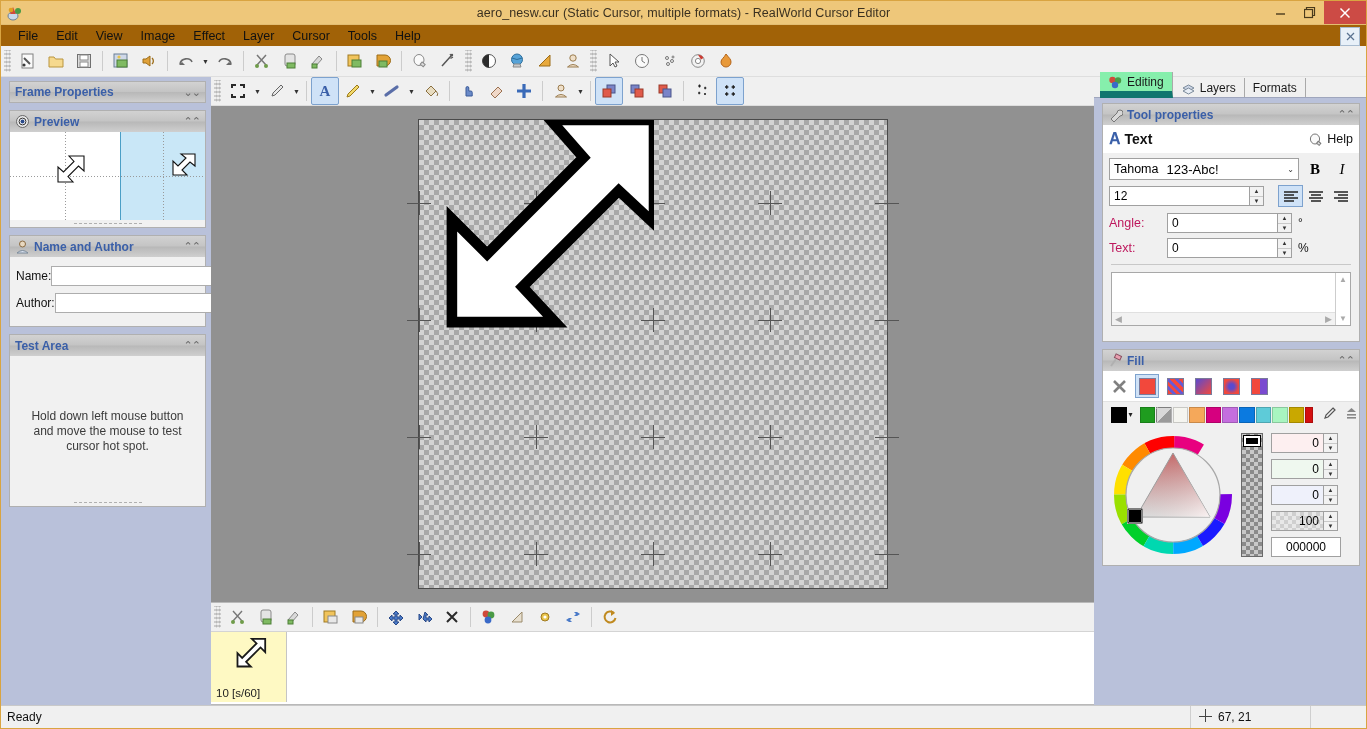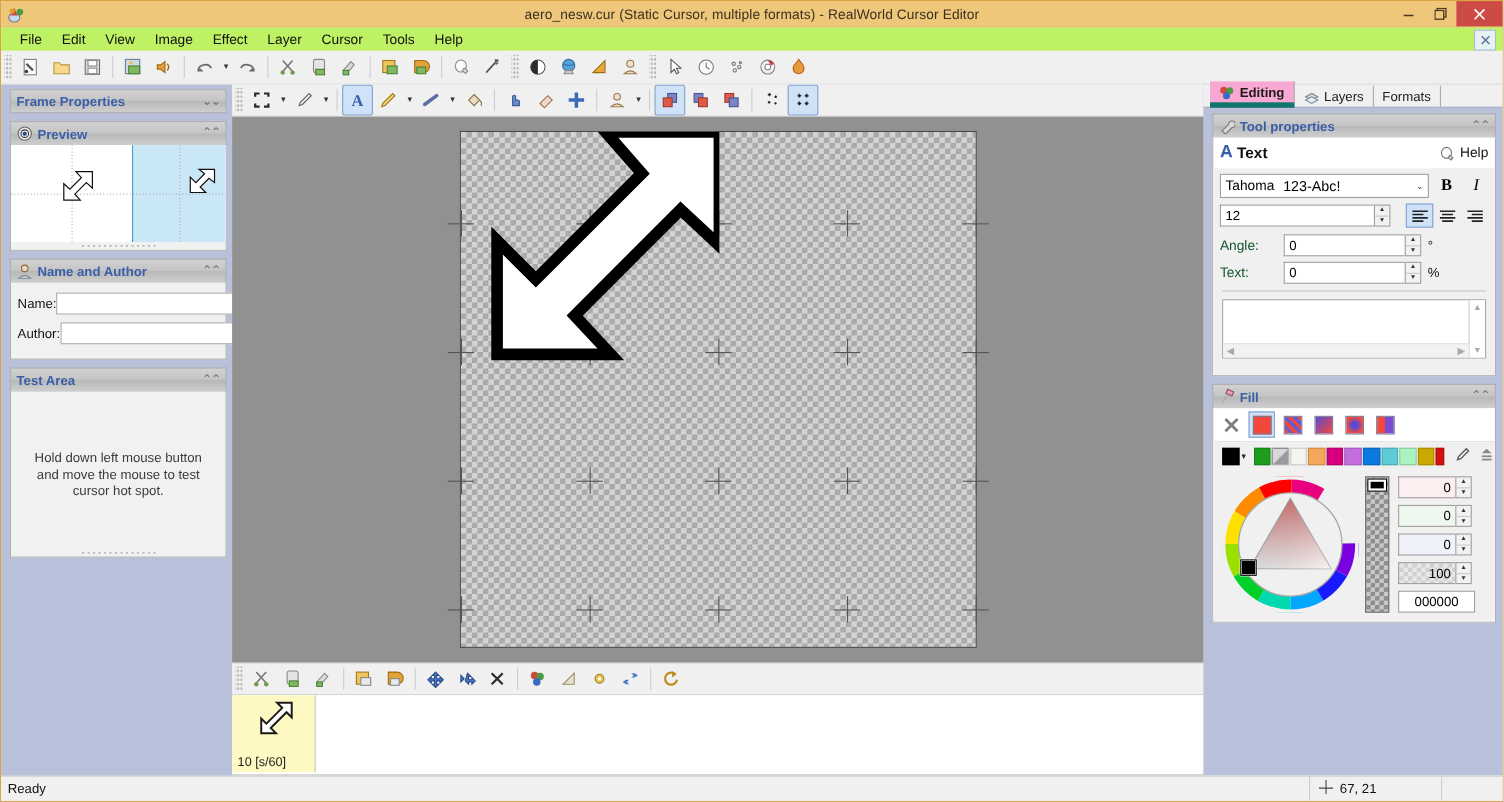--- a/index.html
+++ b/index.html
@@ -16,21 +16,21 @@
   .titlebar{height:23px;background:#eec77a;display:flex;align-items:center;
             position:relative;flex:none;border-bottom:1px solid #e3bd72;}
   .title-icon{width:18px;height:16px;margin-left:5px;position:relative;flex:none;}
   .title-text{position:absolute;left:0;right:0;text-align:center;font-size:12.5px;
               color:#3a3020;letter-spacing:.1px;}
   .wincontrols{margin-left:auto;display:flex;height:23px;align-items:stretch;z-index:2;}
   .wc{width:29px;display:flex;align-items:center;justify-content:center;color:#4a3a1c;font-size:13px;}
   .wc.close{background:#cc4b45;color:#fff;width:42px;}
 
   
-  .menubar{height:21px;background:#bef264;display:flex;align-items:center;
+  .menubar{height:21px;background:#a16207;display:flex;align-items:center;
            padding-left:8px;flex:none;position:relative;}
   .menubar .mi{padding:2px 9px;font-size:12.5px;color:#111;cursor:default;}
   .menu-close{position:absolute;right:6px;top:2px;width:18px;height:17px;
     border:1px solid #a9bcd0;background:#e8f0f8;display:flex;align-items:center;justify-content:center;
     color:#5a7390;font-size:12px;}
 
   
   .toolbar1{height:30px;background:#f0f0f0;display:flex;align-items:center;flex:none;
             border-bottom:1px solid #dedede;}
   .grip{width:7px;height:22px;margin:0 3px;flex:none;
@@ -111,21 +111,21 @@
   .frame-thumb .fticon{margin-top:5px;}
   .frame-thumb .ftlabel{position:absolute;bottom:3px;left:5px;font-size:11.5px;color:#222;}
 
   
   .rightpanel{width:272px;flex:none;background:#b9c1da;display:flex;flex-direction:column;
               padding:0;box-sizing:border-box;}
   .tabs{height:20px;display:flex;align-items:flex-end;background:#f0f0f0;padding-left:6px;flex:none;
         border-bottom:1px solid #9fa6bd;}
   .tab{height:19px;display:flex;align-items:center;padding:0 8px;font-size:12px;color:#1a1a1a;
        border-right:1px solid #a9a9a9;}
-  .tab.active{font-weight:bold;background:#f9a8d4;border-bottom:5px solid #0f766e;margin-bottom:-1px;}
+  .tab.active{font-weight:normal;background:#86efac;border-bottom:7px solid #0f766e;margin-bottom:-1px;}
   .tab .tabicon{width:15px;height:14px;margin-right:4px;flex:none;}
   .rp-inner{padding:5px 6px 0 8px;box-sizing:border-box;}
 
   .tp-body{background:#fff;border:1px solid #b0b0b0;border-top:none;padding:0;box-sizing:border-box;}
   .tp-title{height:28px;display:flex;align-items:center;padding:0 6px;}
   .tp-title .tA{font-size:16px;font-weight:bold;color:#3a5fa8;margin-right:4px;
      text-shadow:0 1px 0 #c8d6ee;}
   .tp-title .tname{font-size:14px;font-weight:bold;color:#111;}
   .tp-help{margin-left:auto;display:flex;align-items:center;font-size:12.5px;color:#111;}
   .tp-grid{background:#f0f0f0;padding:5px 6px 7px 6px;}
@@ -144,21 +144,21 @@
   .spin{width:15px;height:20px;border:1px solid #a0a0a0;background:#f2f2f2;display:flex;
      flex-direction:column;box-sizing:border-box;}
   .spin i{flex:1;display:flex;align-items:center;justify-content:center;font-size:6px;color:#333;
      line-height:1;}
   .spin i:first-child{border-bottom:1px solid #c9c9c9;}
   .alignbtns{margin-left:auto;display:flex;}
   .align-btn{width:25px;height:22px;display:flex;align-items:center;justify-content:center;
      border:1px solid transparent;box-sizing:border-box;}
   .align-btn.sel{background:#cfe2f7;border:1px solid #7da2ce;}
   .labrow{display:flex;align-items:center;margin-bottom:5px;}
-  .labrow .lab{width:58px;font-size:12.5px;color:#14532d;}
+  .labrow .lab{width:58px;font-size:12.5px;color:#be185d;}
   .labrow .unit{margin-left:6px;font-size:12px;color:#111;}
   .tp-sep{height:1px;background:#c8c8c8;margin:6px 2px 7px 2px;}
   .tp-editor{height:52px;border:1px solid #a8a8a8;background:#fff;display:flex;position:relative;
     margin:0 2px 8px 2px;}
   .tp-editor .vbar{width:15px;border-left:1px solid #cdcdcd;background:#fff;display:flex;flex-direction:column;
     justify-content:space-between;align-items:center;padding:2px 0;box-sizing:border-box;font-size:8px;color:#aaa;}
   .tp-editor .hbar{position:absolute;left:0;right:15px;bottom:0;height:13px;background:#f2f2f2;
     border-top:1px solid #e0e0e0;display:flex;justify-content:space-between;align-items:center;
     padding:0 3px;box-sizing:border-box;font-size:9px;color:#aaa;}
 

